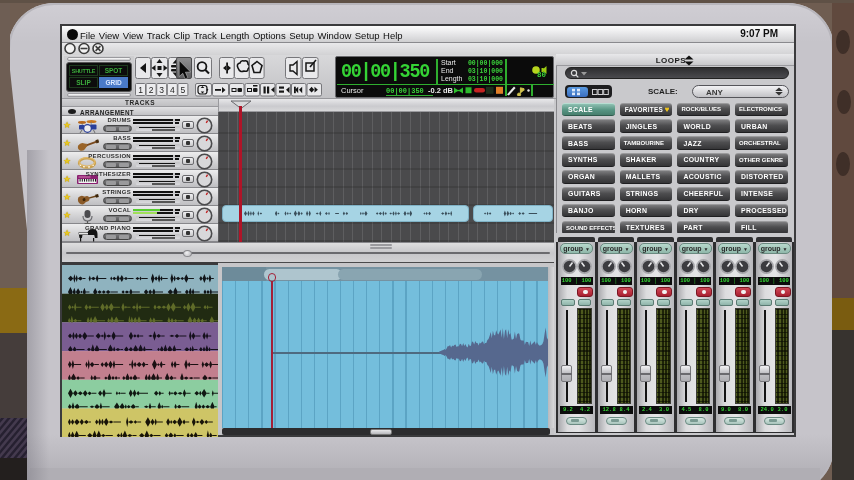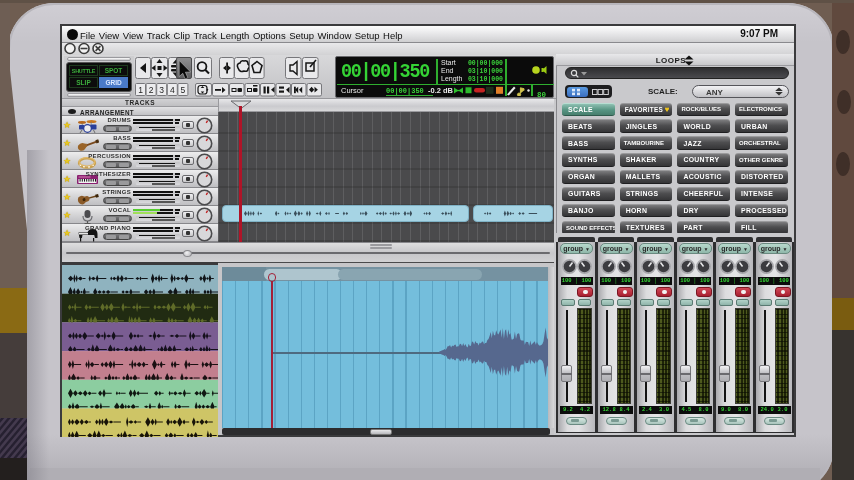--- a/index.html
+++ b/index.html
@@ -200,21 +200,21 @@
 <rect x="11" y="0.8" width="7" height="7" fill="#2dba2d" stroke="#0c0c0c" stroke-width="1"></rect>
 <rect x="20" y="2" width="11" height="4.6" rx="2.3" fill="#c42222"></rect>
 <rect x="32" y="0.8" width="7.5" height="7" fill="#1c2e1c"></rect>
 <rect x="42" y="0.8" width="7" height="7" fill="#e07f28"></rect>
 </svg>
 <svg class="a" style="left:507px;top:85px" width="44" height="11">
 <path d="M0,9.5 L7,1.5 l1.6,1.4 L1.8,10.6 Z" fill="#e8e8e8"></path>
 <path d="M12,8 a1.6,1.6 0 1,0 0.1,0 M13.4,8.6 V2.8 l3.6,0.9 v1.8" stroke="#cfc24e" fill="#cfc24e" stroke-width="1"></path>
 <circle cx="21.5" cy="5.5" r="1.2" fill="#e8e8e8"></circle>
 </svg>
-<div class="a lcdg" style="left:537px;top:92px;font-size:7.5px;line-height:7.5px">80</div>
+<div class="a lcdg" style="left:537px;top:72px;font-size:7.5px;line-height:7.5px">80</div>
 <div class="a" style="left:62px;top:99px;width:492px;height:8px;background:linear-gradient(#d2d2d4,#bfbfc2);border-bottom:1px solid #9a9a9e"></div>
 <div class="a" style="left:62px;top:98.5px;width:156px;height:9px;font-size:6.5px;font-weight:bold;color:#2a2a2a;text-align:center;letter-spacing:.5px">TRACKS</div>
 <div class="a" style="left:62px;top:107px;width:156px;height:9px;background:linear-gradient(#e2e2e4,#c2c2c5);border-bottom:1px solid #8a8a8e"></div>
 <div class="a" style="left:68px;top:108.5px;width:8px;height:5px;background:#1c1c1c;border-radius:50%"></div>
 <div class="a" style="left:80px;top:108.5px;font-size:6.3px;font-weight:bold;color:#1e1e1e;letter-spacing:.4px">ARRANGEMENT</div>
 <div class="trow" style="left:62px;top:116px"></div>
 <div class="a" style="left:63px;top:120px;font-size:9px;color:#e8c820;text-shadow:0 0 1px #8a6a00">★</div>
 <svg class="a" style="left:76px;top:116.5px" width="23" height="17">
     <g>
       <ellipse cx="15.5" cy="4.5" rx="5" ry="1.6" fill="#c87820"></ellipse>

